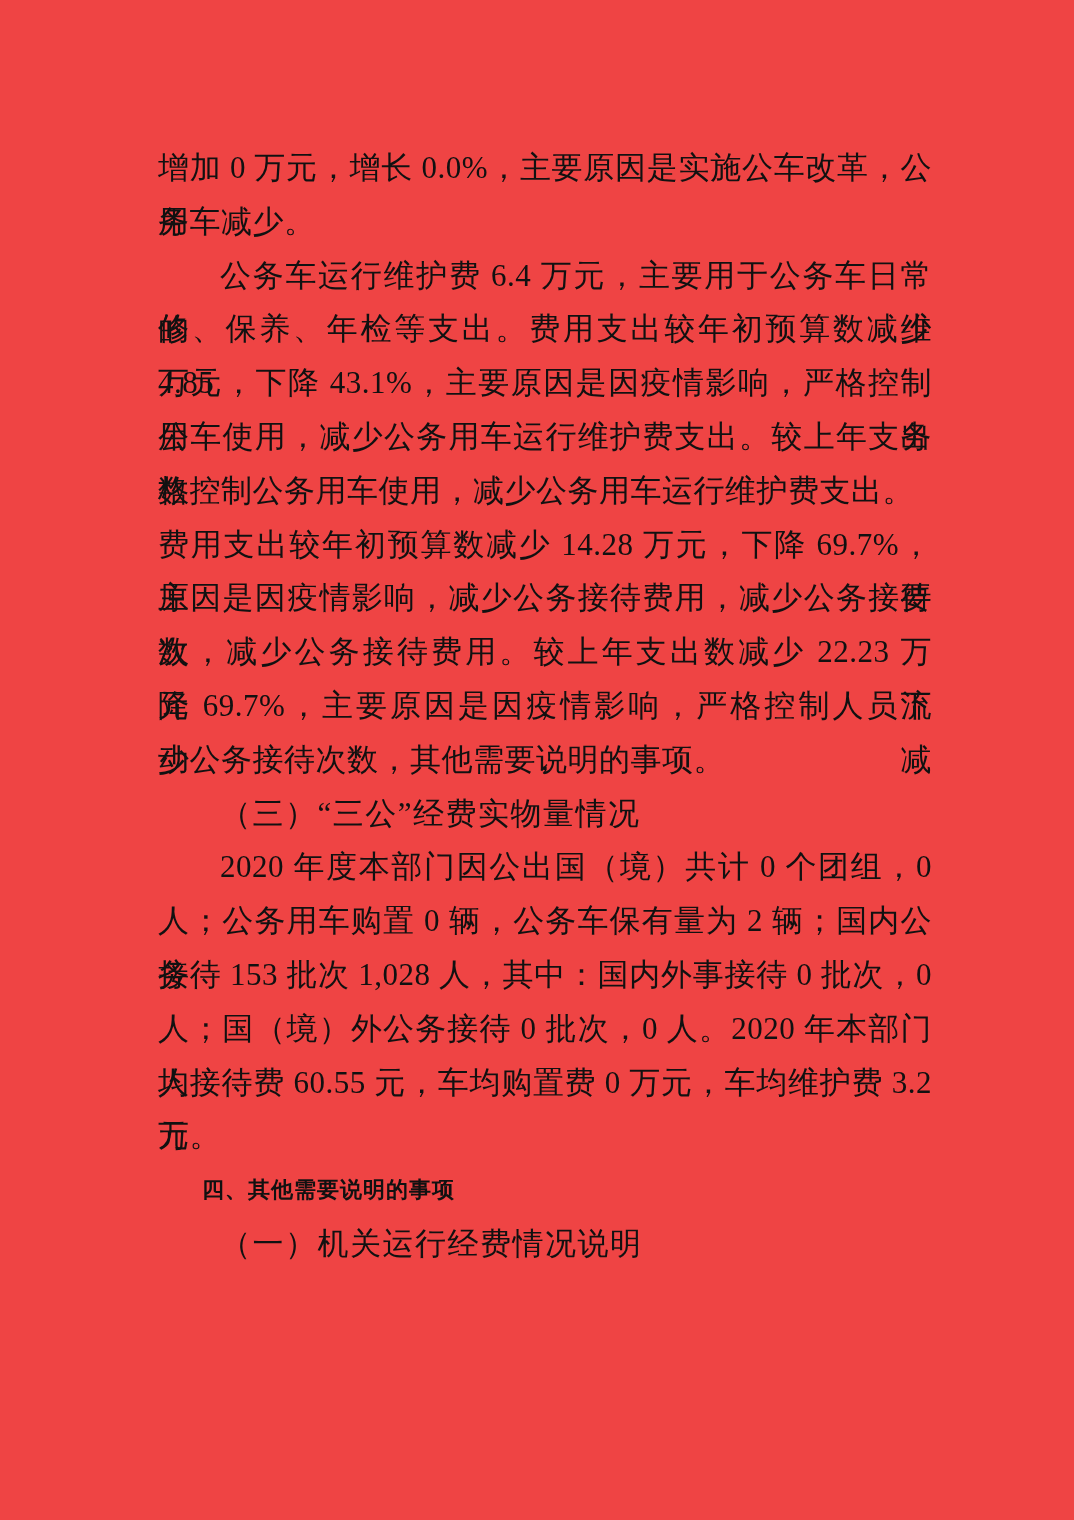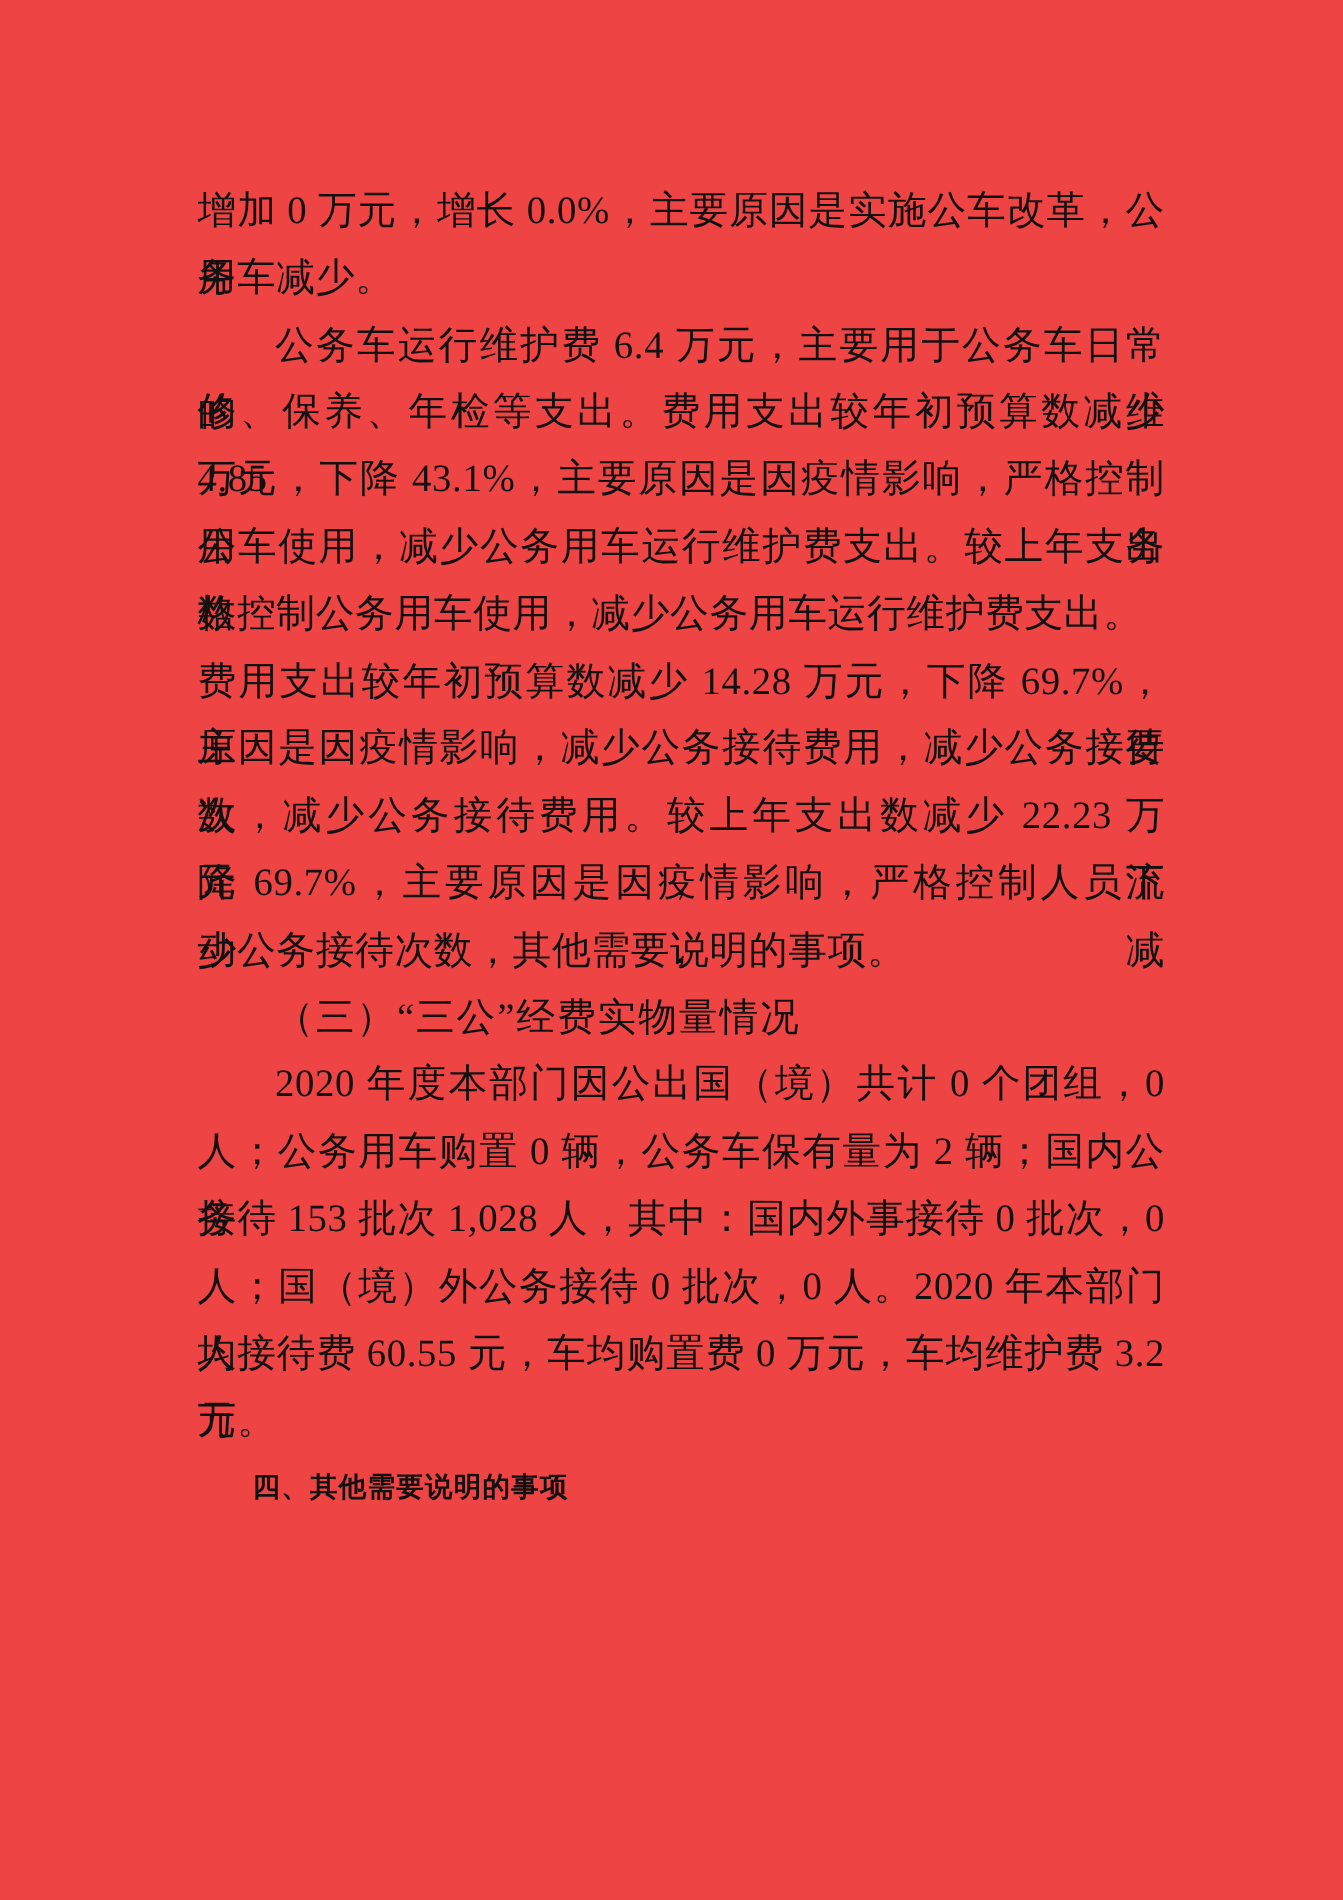--- a/index.html
+++ b/index.html
@@ -68,14 +68,15 @@
       <div class="line body fill">降 69.7%，主要原因是因疫情影响，严格控制人员流动，减</div>
       <div class="line body">少公务接待次数，其他需要说明的事项。</div>
       <div class="line heading-kai indent">（三）“三公”经费实物量情况</div>
       <div class="line body indent fill">2020 年度本部门因公出国（境）共计 0 个团组，0</div>
       <div class="line body fill">人；公务用车购置 0 辆，公务车保有量为 2 辆；国内公务</div>
       <div class="line body fill">接待 153 批次 1,028 人，其中：国内外事接待 0 批次，0</div>
       <div class="line body fill">人；国（境）外公务接待 0 批次，0 人。2020 年本部门人</div>
       <div class="line body fill">均接待费 60.55 元，车均购置费 0 万元，车均维护费 3.2 万</div>
       <div class="line body">元。</div>
       <div class="line heading-bold indent">四、其他需要说明的事项</div>
+      <div class="line heading-kai indent">（一）机关运行经费情况说明</div>
     </div>
 </div>
 
 </body></html>

